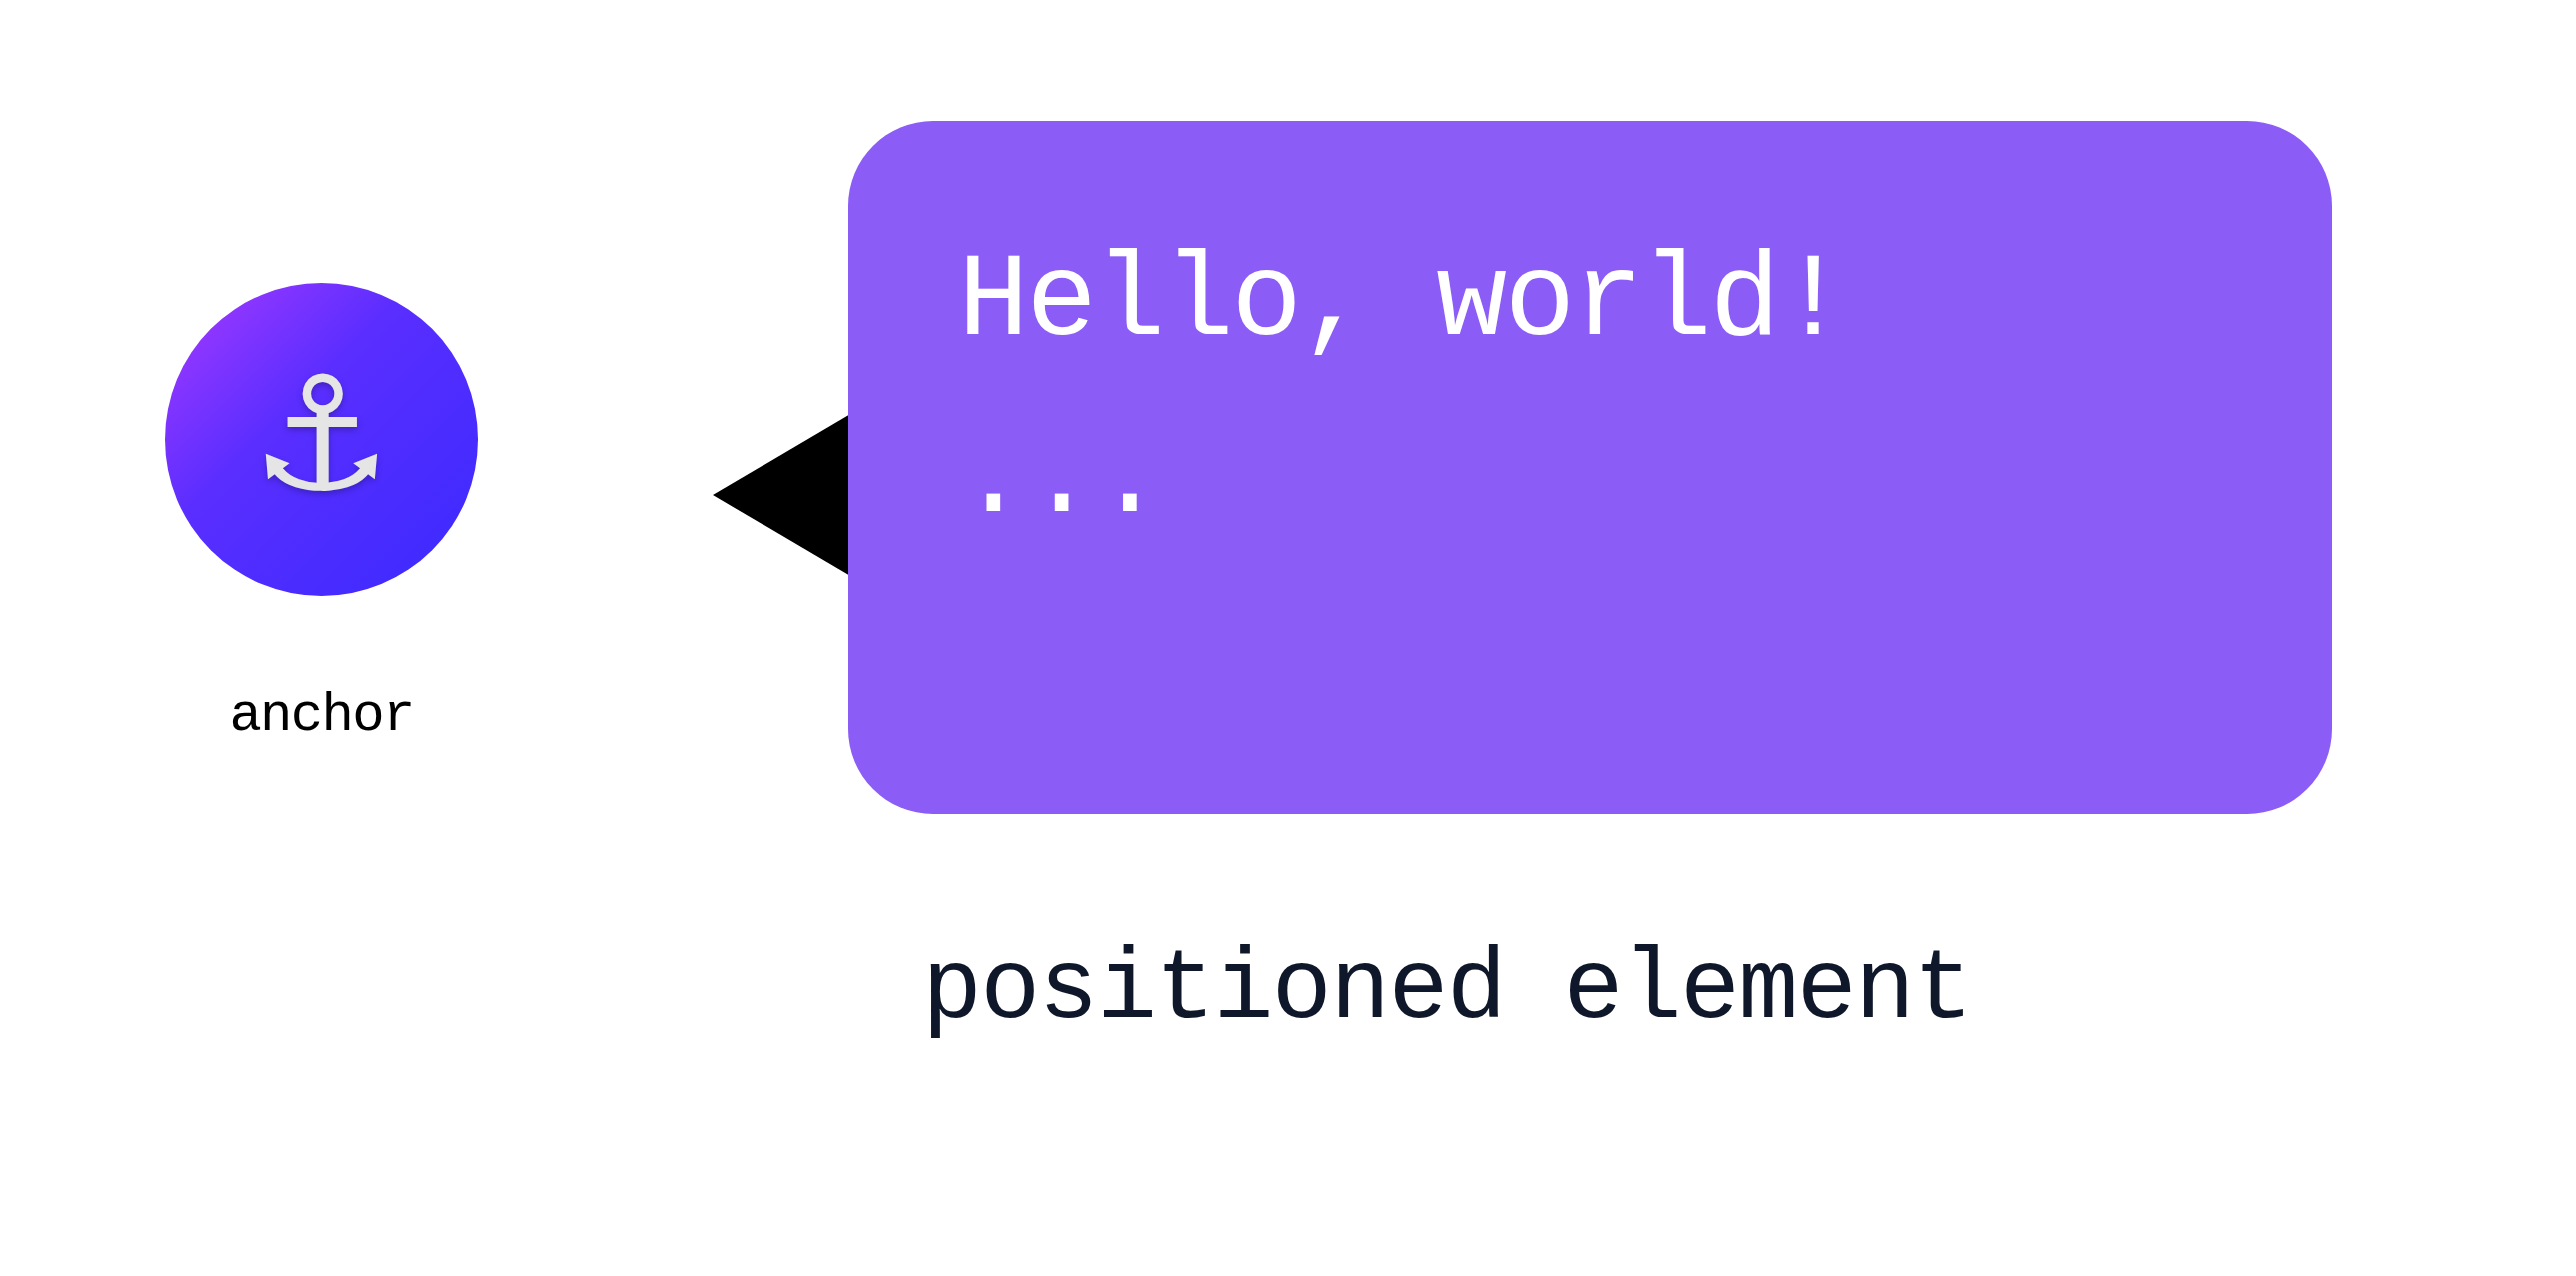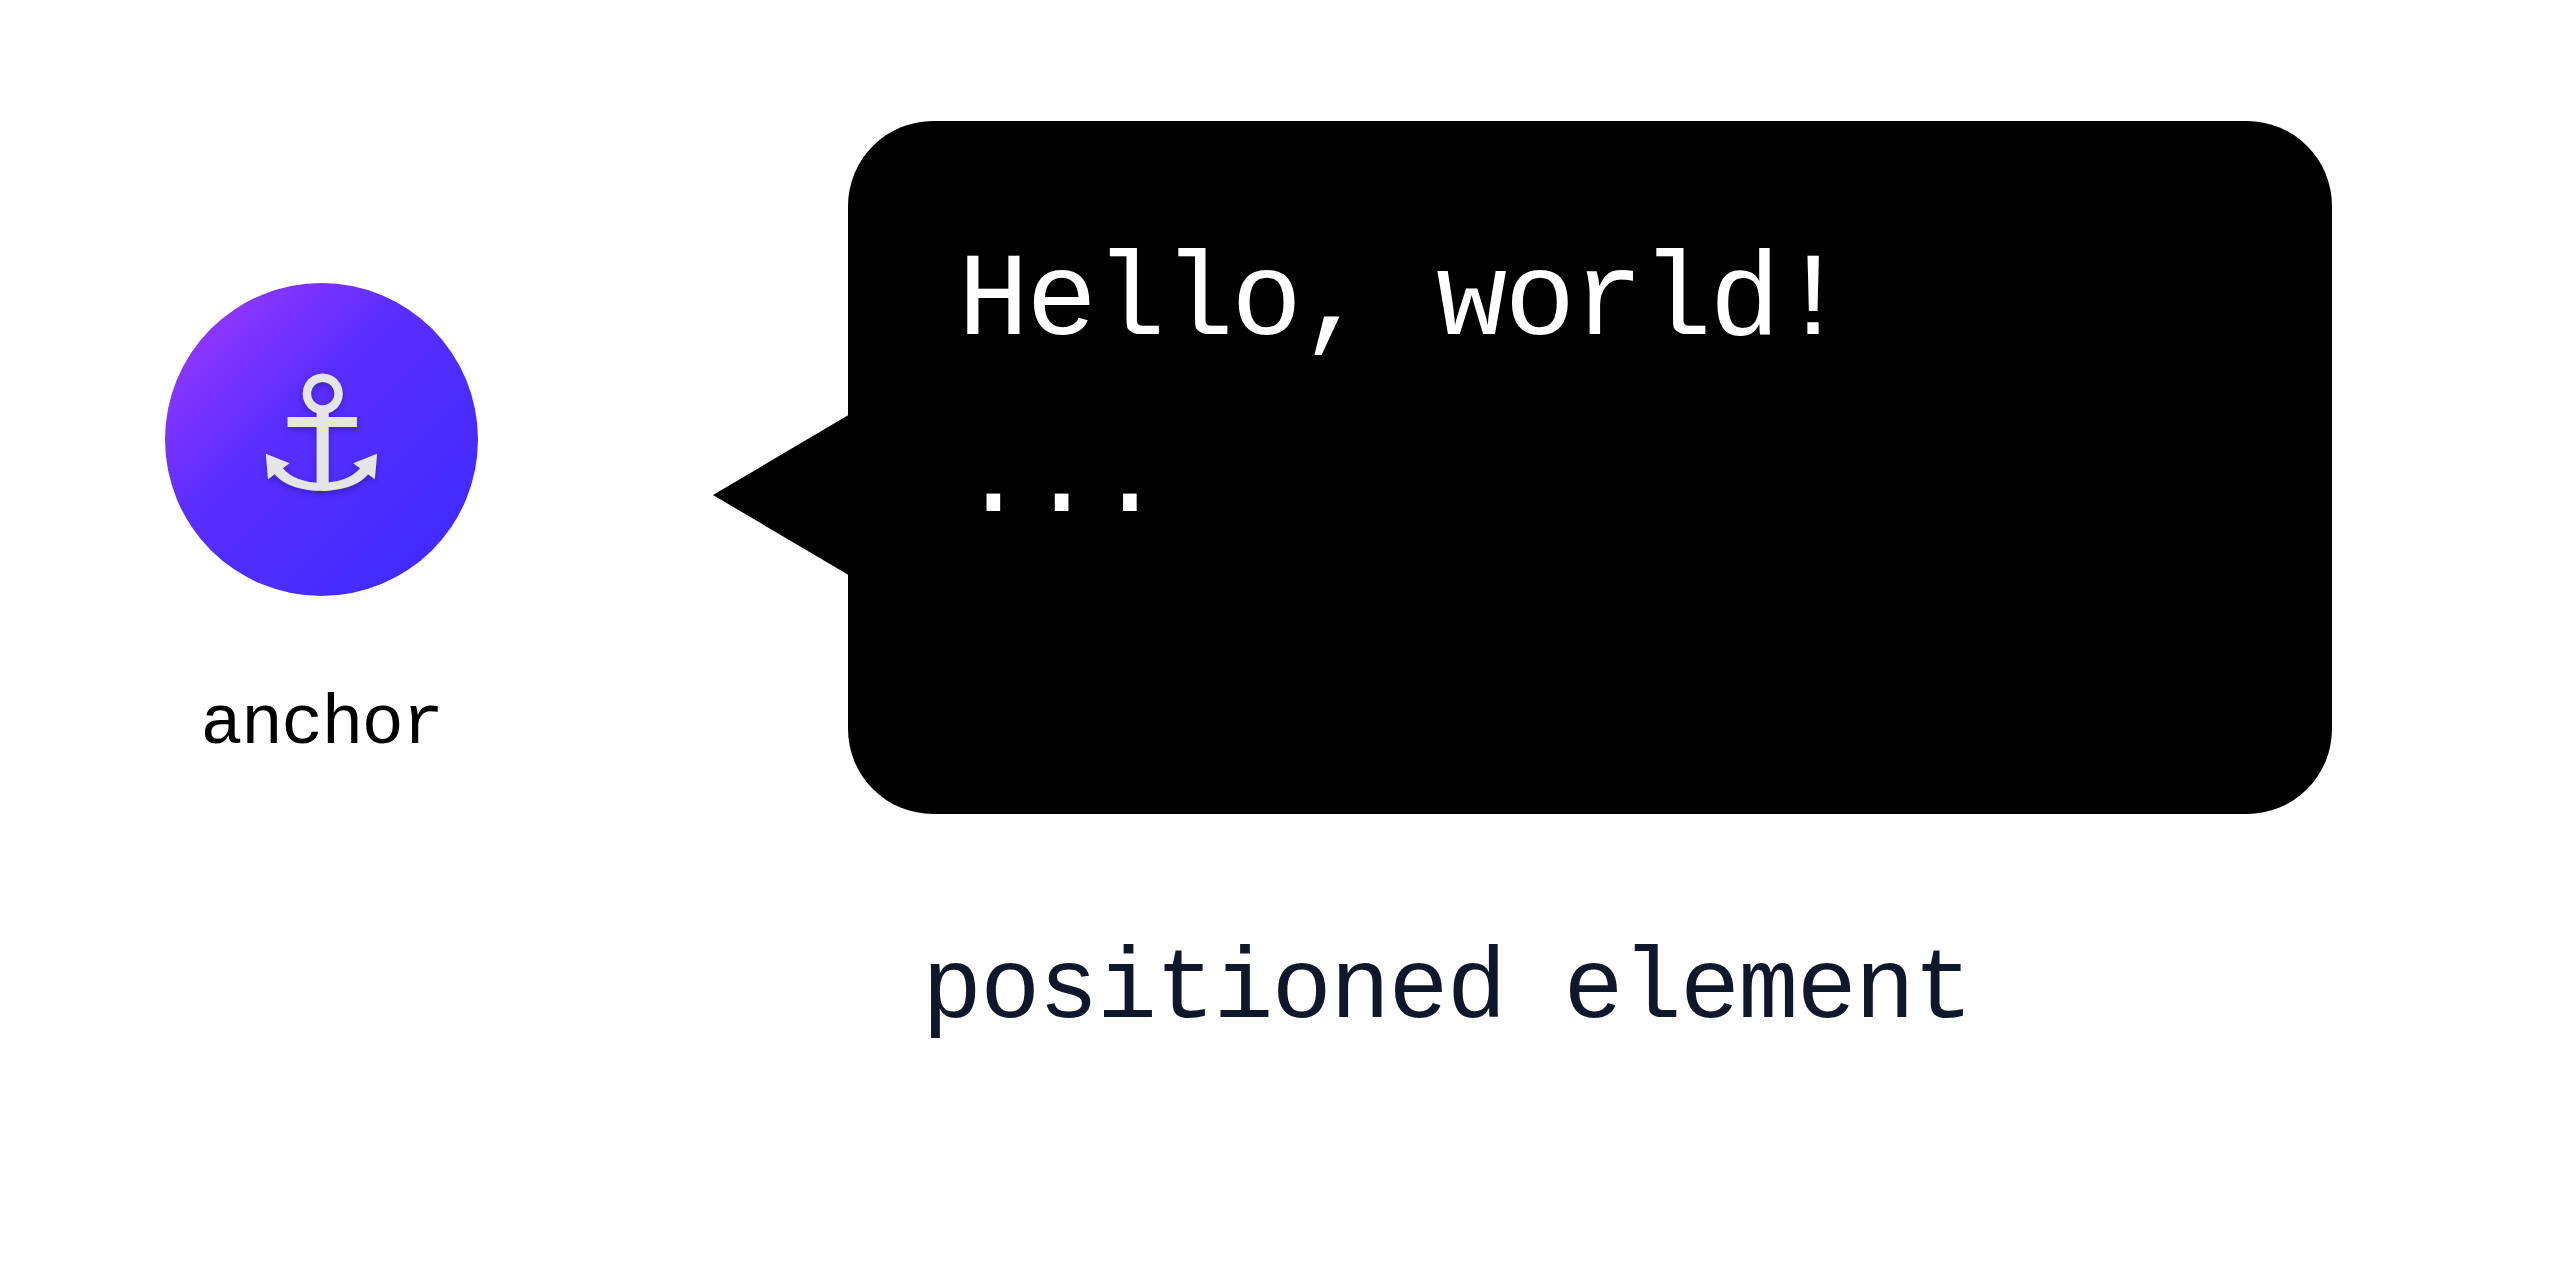--- a/index.html
+++ b/index.html
@@ -38,33 +38,33 @@
       color: #e5e5e5;
       text-shadow: 0 3.4px 6.8px rgba(0,0,0,0.25);
     }
     
     .anchor-label {
       position: absolute;
       left: 165px;
       top: 685px;
       width: 313px;
       text-align: center;
-      font-size: 70px;
+      font-size: 54px;
       font-weight: 400;
       color: #000000;
       letter-spacing: -1.7px;
     }
     
     .speech-bubble {
       position: absolute;
       left: 848px;
       top: 121px;
       width: 1484px;
       height: 693px;
-      background: #000000;
+      background: #8b5cf6;
       border-radius: 85px;
       color: #ffffff;
       padding: 93px 110px;
       font-size: 118px;
       line-height: 1.5;
       letter-spacing: -2.5px;
     }
     .speech-tail {
       position: absolute;
       left: 713px;

